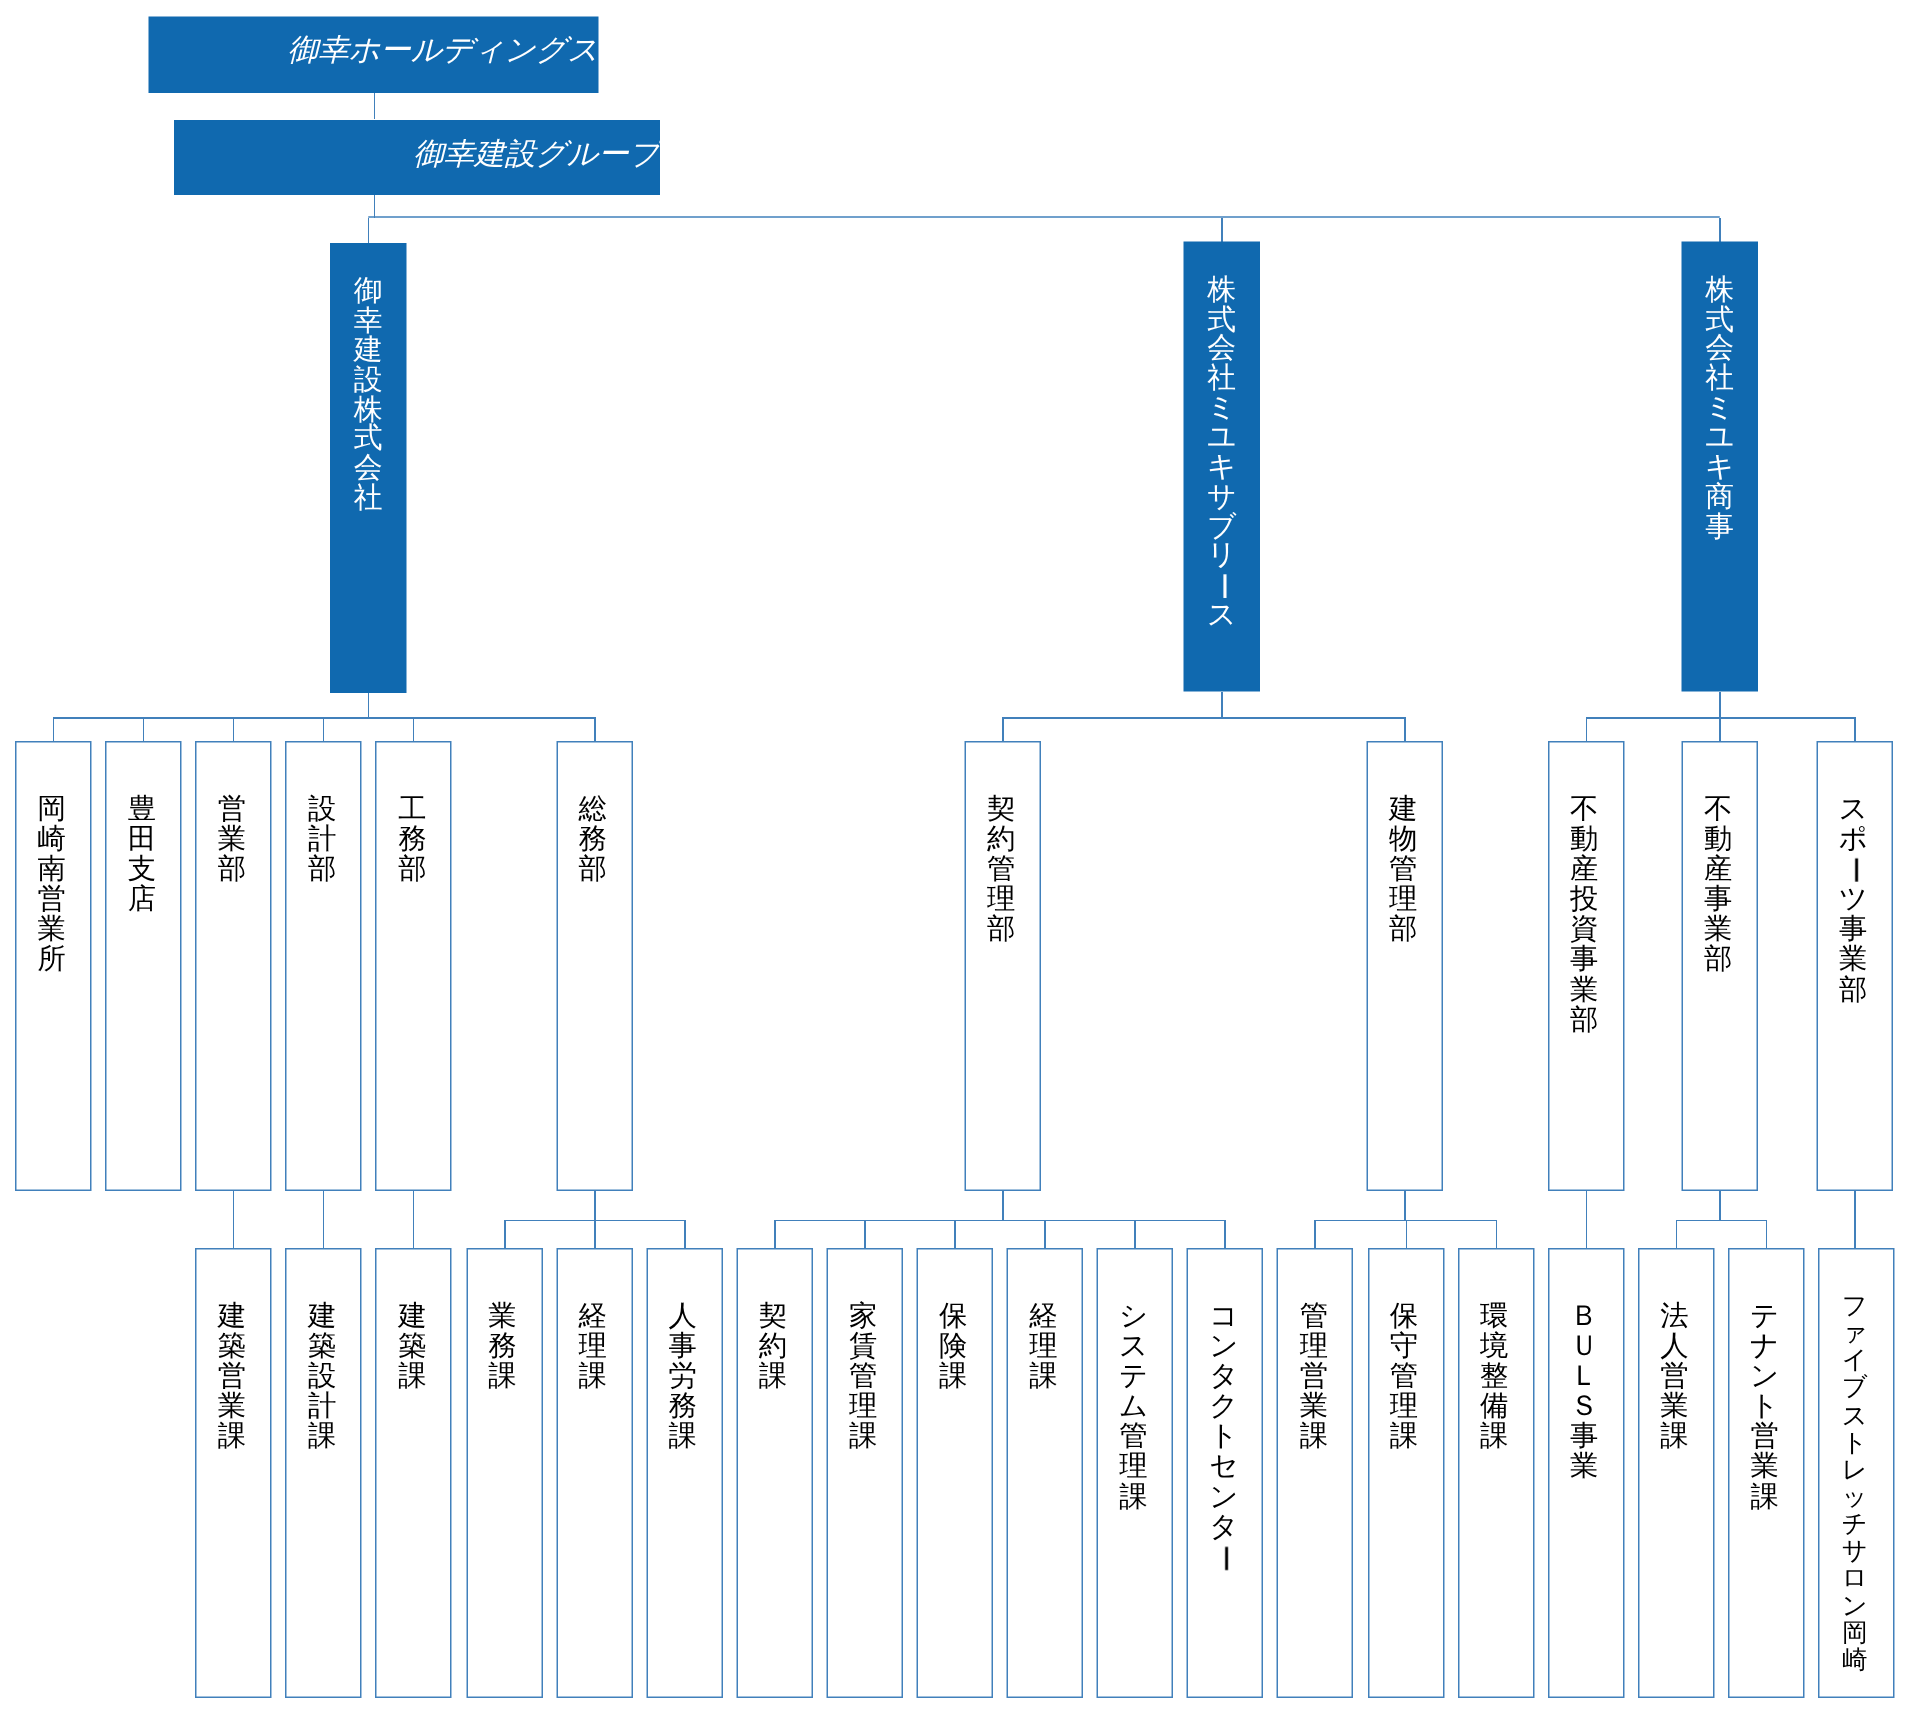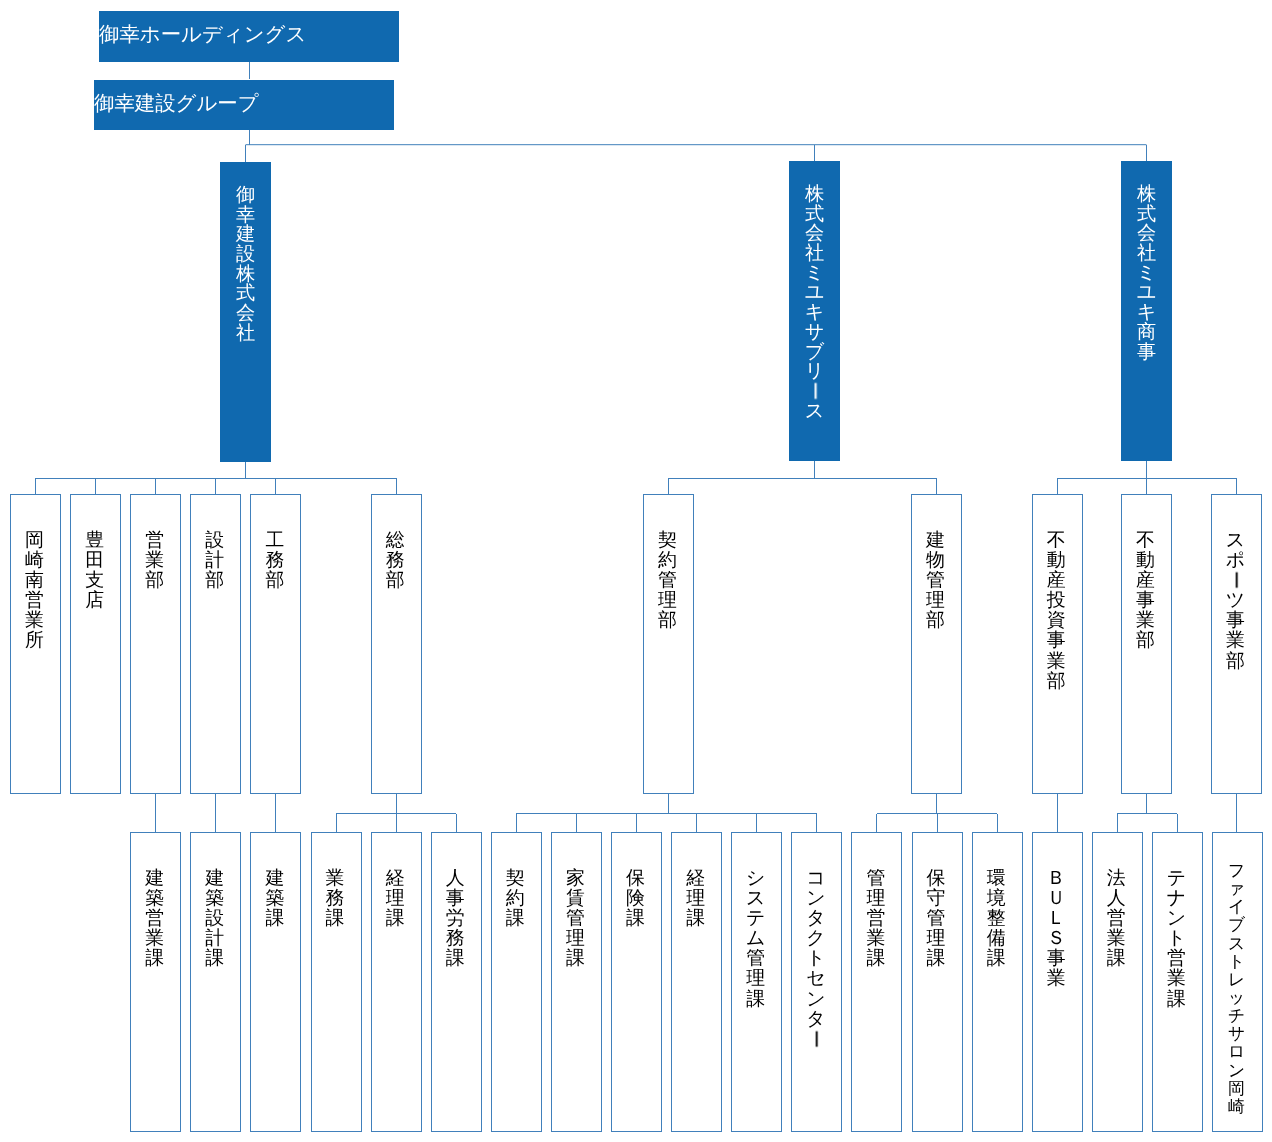--- a/index.html
+++ b/index.html
@@ -3,21 +3,21 @@
 <meta charset="utf-8">
 <style>
   :root{--fill:#1069AF;--line:#4180BB;--hdr-text:#FFFFFF;--box-text:#000000;--bg:#FFFFFF;}
   html,body{margin:0;padding:0;background:var(--bg);}
   body{width:1272px;height:1142px;position:relative;overflow:hidden;
        font-family:"Liberation Sans",sans-serif;
        -webkit-font-smoothing:antialiased;}
   #chart{position:absolute;left:0;top:0;width:1272px;height:1142px;}
   #lines{position:absolute;left:0;top:0;width:1272px;height:1142px;}
   .node{position:absolute;box-sizing:border-box;}
-  .node.hdr{background:var(--fill);color:var(--hdr-text);display:flex;align-items:center;justify-content:flex-start;}
+  .node.hdr{background:var(--fill);color:var(--hdr-text);display:flex;align-items:center;justify-content:flex-end;font-style:italic;}
   .node.hdr .t{font-size:20.4px;line-height:1;white-space:nowrap;transform:translateZ(0);margin-top:-4px;}
   .node.vhdr{background:var(--fill);color:var(--hdr-text);}
   .node.cell{background:var(--bg);border:1px solid var(--line);}
   .vtext{position:absolute;left:0;right:0;text-align:center;}
   .vtext i{display:block;font-style:normal;transform:translateZ(0);}
   .node.vhdr .vtext{top:23px;color:var(--hdr-text);}
   .node.vhdr .vtext i{font-size:19.2px;line-height:19.7px;height:19.7px;}
   .node.cell .vtext{top:35px;color:var(--box-text);margin-left:-2px;}
   .node.cell .vtext i{font-size:18.9px;line-height:20.1px;height:20.1px;}
   .vtext i.rot{transform:translateZ(0) rotate(90deg);}
@@ -74,21 +74,21 @@
       <line x1="1057.5" x2="1057.5" y1="794" y2="832" stroke="#4180BB" stroke-width="1" shape-rendering="crispEdges"></line>
       <line x1="1146.5" x2="1146.5" y1="794" y2="813.5" stroke="#4180BB" stroke-width="1" shape-rendering="crispEdges"></line>
       <line y1="813.5" y2="813.5" x1="1117.3" x2="1177.4" stroke="#4180BB" stroke-width="1" shape-rendering="crispEdges"></line>
       <line x1="1117.5" x2="1117.5" y1="813.5" y2="832" stroke="#4180BB" stroke-width="1" shape-rendering="crispEdges"></line>
       <line x1="1177.5" x2="1177.5" y1="813.5" y2="832" stroke="#4180BB" stroke-width="1" shape-rendering="crispEdges"></line>
       <line x1="1236.5" x2="1236.5" y1="794" y2="832" stroke="#4180BB" stroke-width="1" shape-rendering="crispEdges"></line>
     </svg>
   <div class="node hdr" style="left:99.0px;top:11.0px;width:300.0px;height:51.0px">
     <span class="t">御幸ホールディングス</span>
   </div>
-  <div class="node hdr" style="left:94px;top:80.0px;width:300.0px;height:50.0px">
+  <div class="node hdr" style="left:116px;top:80.0px;width:324px;height:50.0px">
     <span class="t">御幸建設グループ</span>
   </div>
   <div class="node vhdr" style="left:220.0px;top:162.0px;width:51.0px;height:300.0px">
     <span class="vtext">
         <i>御</i>
         <i>幸</i>
         <i>建</i>
         <i>設</i>
         <i>株</i>
         <i>式</i>

